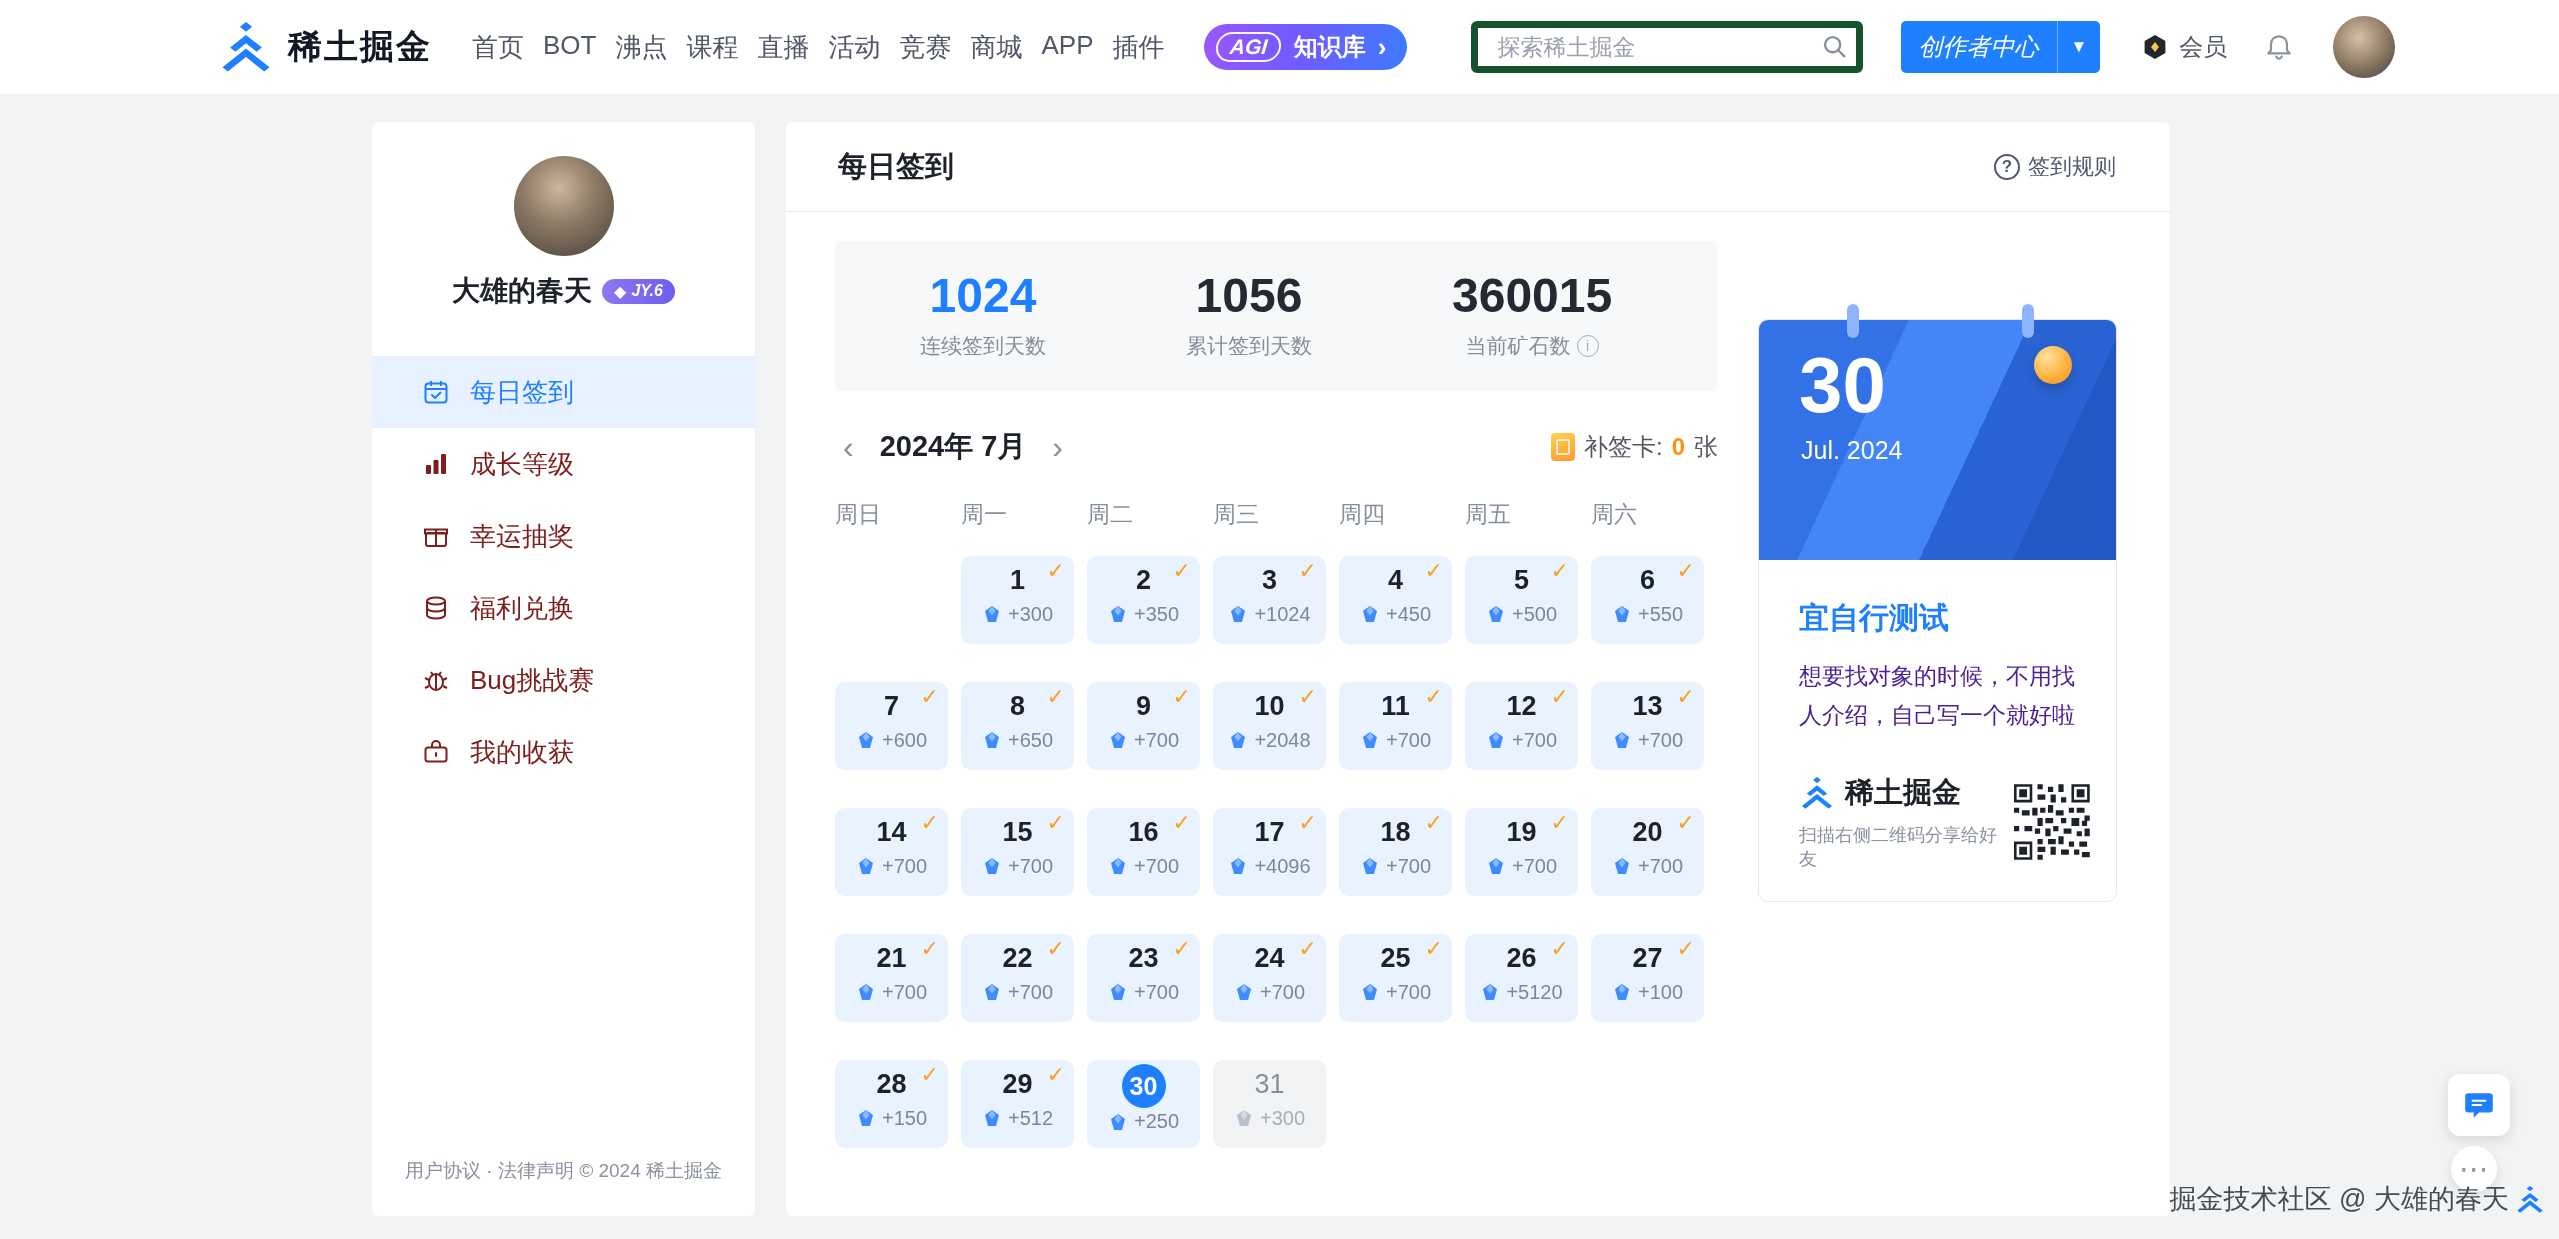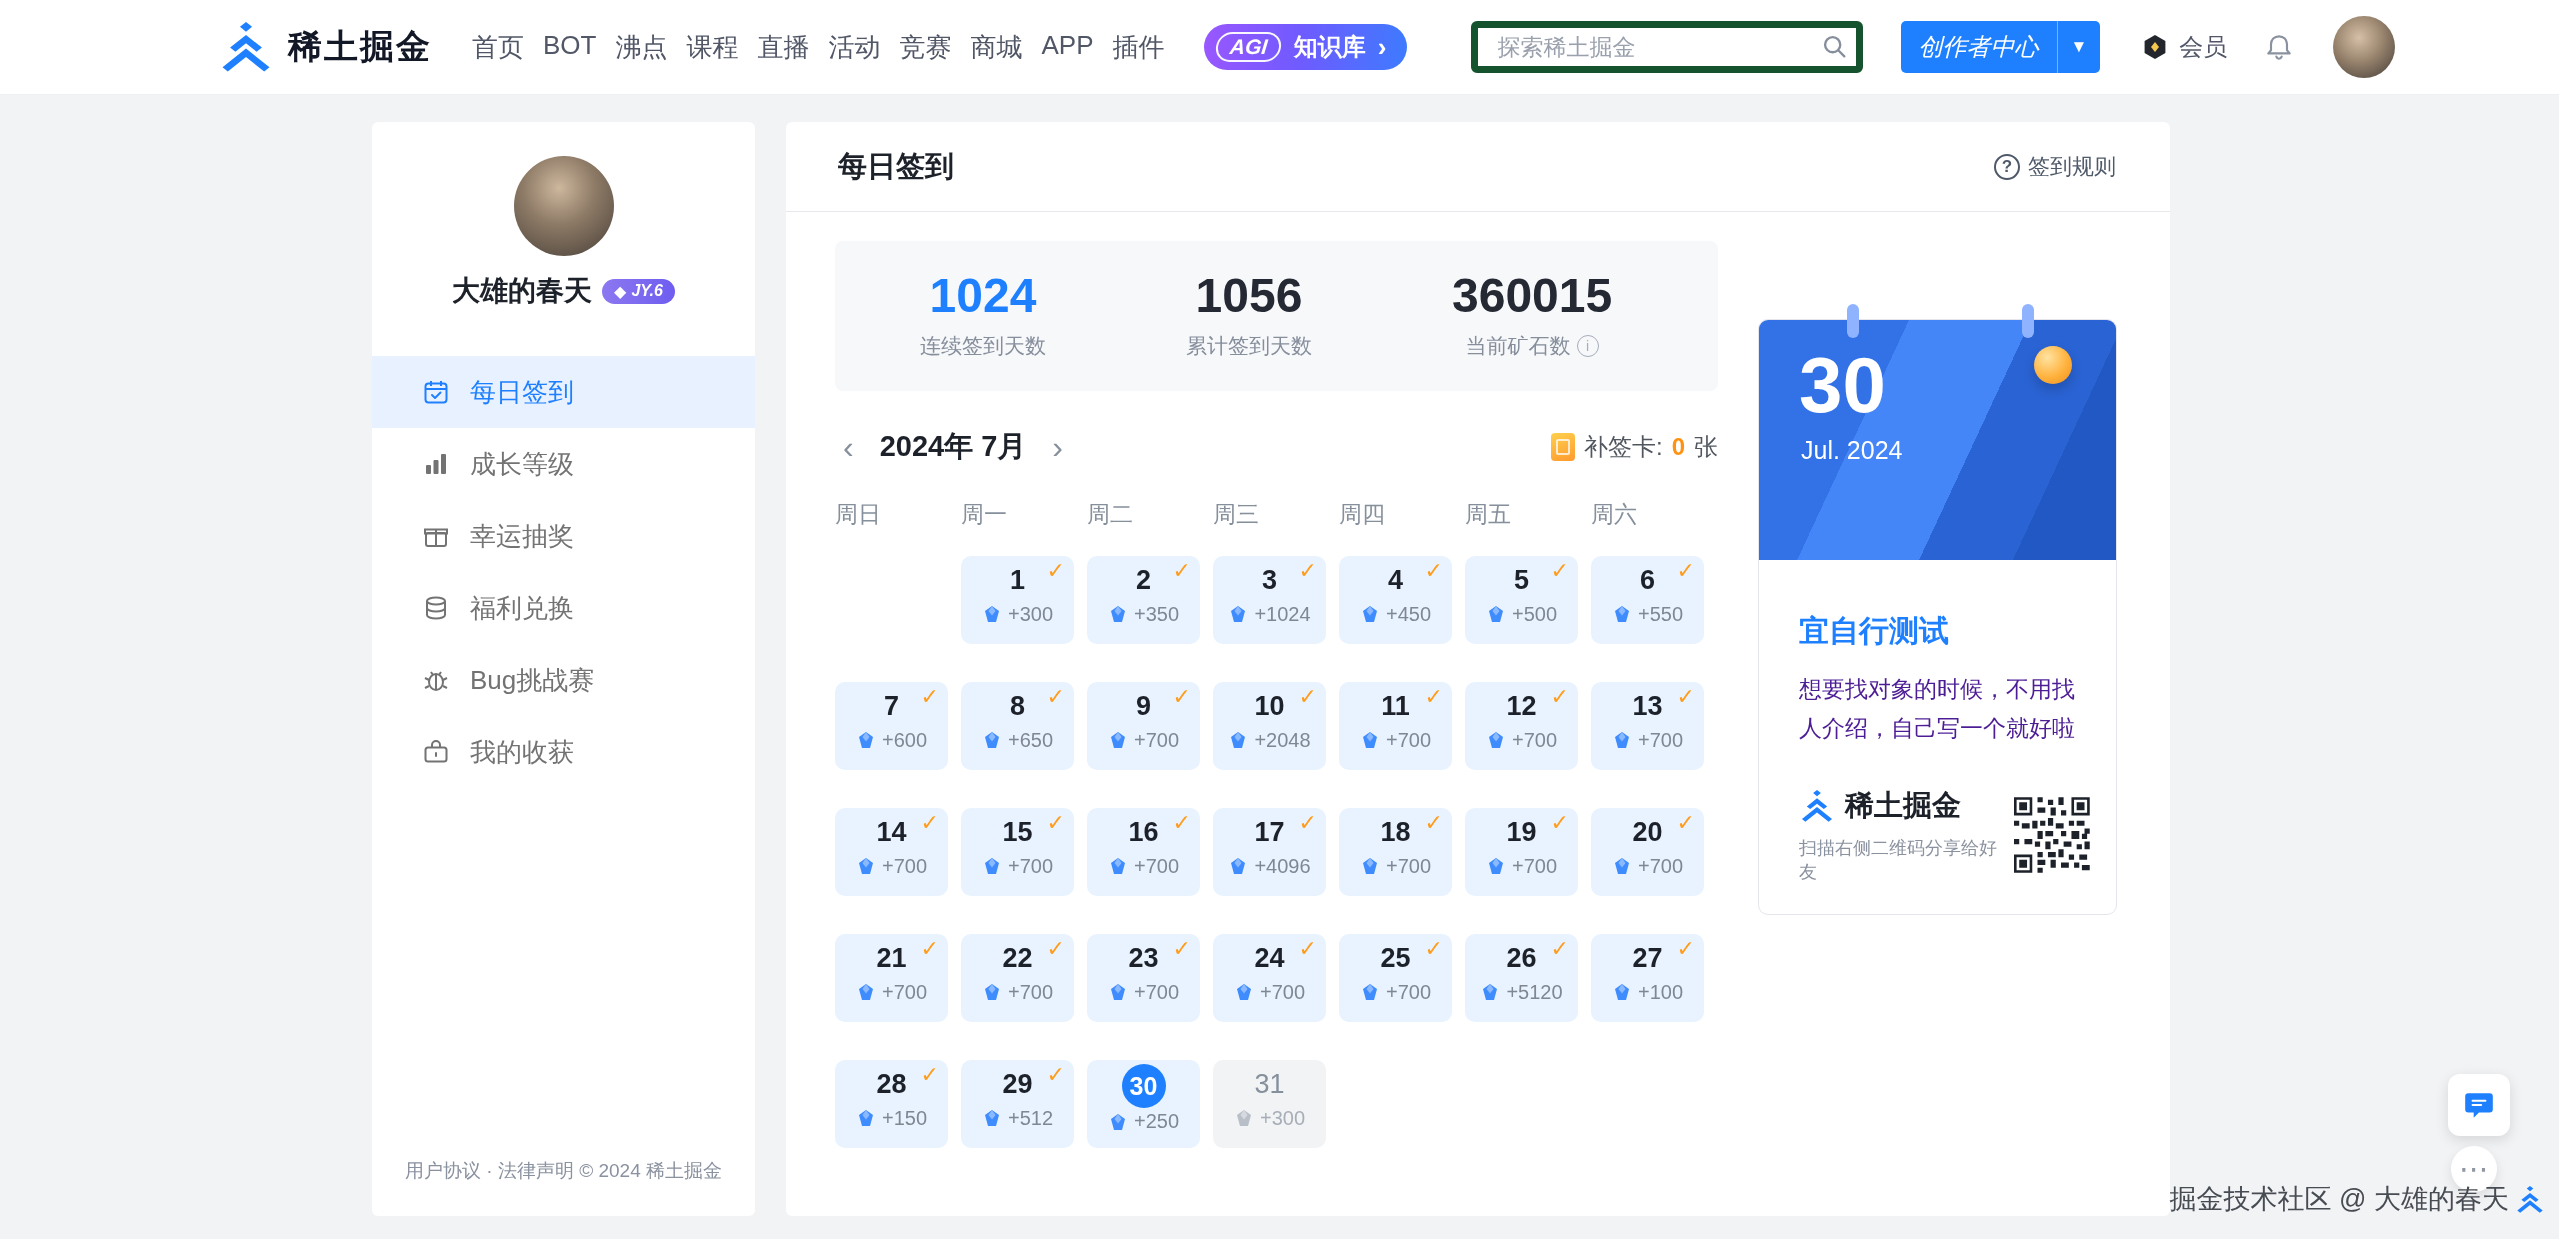--- a/index.html
+++ b/index.html
@@ -47,21 +47,21 @@
     padding-top:34px; position:relative; text-align:center; }
   .big-avatar { width:100px; height:100px; border-radius:50%; margin:0 auto;
     background:radial-gradient(circle at 45% 32%,#cdb79d 0%,#8d7a66 42%,#463e37 100%); }
   .username-row { margin-top:16px; display:flex; align-items:center; justify-content:center; gap:10px; }
   .username { font-size:28px; font-weight:700; color:#1d2129; }
   .lvl-badge { background:linear-gradient(90deg,#8c78f0,#6e5df0); color:#fff; font-size:16px;
     font-style:italic; font-weight:700; padding:3px 12px; border-radius:999px;
     display:inline-flex; align-items:center; gap:5px; }
   .side-menu { margin-top:46px; text-align:left; }
   .menu-item { height:72px; display:flex; align-items:center; padding-left:50px; gap:20px;
-    font-size:26px; color:#737373; }
+    font-size:26px; color:#7f1d1d; }
   .menu-item.active { background:#e8f1ff; color:#1e80ff; }
   .mi-icon svg { width:28px; height:28px; display:block; }
   .side-footer { position:absolute; bottom:32px; width:100%; font-size:19px; color:#8a919f; }
 
   
   .main-card { width:1384px; height:1094px; background:#fff; border-radius:6px; overflow:hidden; }
   .card-header { height:90px; padding:0 54px 0 52px; display:flex; align-items:center;
     justify-content:space-between; border-bottom:1px solid #e6e8ec; }
   .card-header h2 { margin:0; font-size:29px; font-weight:600; color:#1d2129; }
   .rules { display:flex; align-items:center; gap:8px; font-size:22px; color:#4e5969; }
@@ -120,21 +120,21 @@
   .hanger { position:absolute; top:-16px; width:12px; height:34px; border-radius:6px;
     background:#8fb3ff; z-index:2; }
   .hanger.h1 { left:88px; } .hanger.h2 { left:263px; }
   .blue-area { height:240px; border-radius:9px 9px 0 0; position:relative; overflow:hidden;
     background:linear-gradient(115deg,#3272e6 0%,#3272e6 32%,#4486f7 32%,#4486f7 58%,#2a63d4 58%,#2a63d4 78%,#2258c4 78%); }
   .ball { position:absolute; top:26px; right:44px; width:38px; height:38px; border-radius:50%;
     background:radial-gradient(circle at 35% 30%,#ffe3a1,#ffb23e 55%,#ef8f1a);
     box-shadow:0 6px 12px rgba(0,0,0,.18); }
   .big-day { margin:26px 0 0 40px; font-size:78px; font-weight:700; color:#fff; line-height:1; }
   .date-label { margin:12px 0 0 42px; font-size:25px; color:#fff; }
-  .white-area { padding:51px 40px 26px; }
+  .white-area { padding:38px 40px 26px; }
   .tip-title { font-size:30px; font-weight:700; color:#1e80ff; }
   .tip-text { margin-top:18px; font-size:23px; line-height:39px; color:#4c1d95; }
   .share-footer { display:flex; align-items:center; justify-content:space-between;
     padding:12px 26px 30px 40px; }
   .share-brand { display:flex; align-items:center; gap:10px; font-size:29px; font-weight:700; color:#1d2129; }
   .share-brand svg { width:36px; height:32px; }
   .share-tip { margin-top:10px; font-size:18px; color:#8a919f; }
   .qr { width:76px; height:76px; }
 
   

